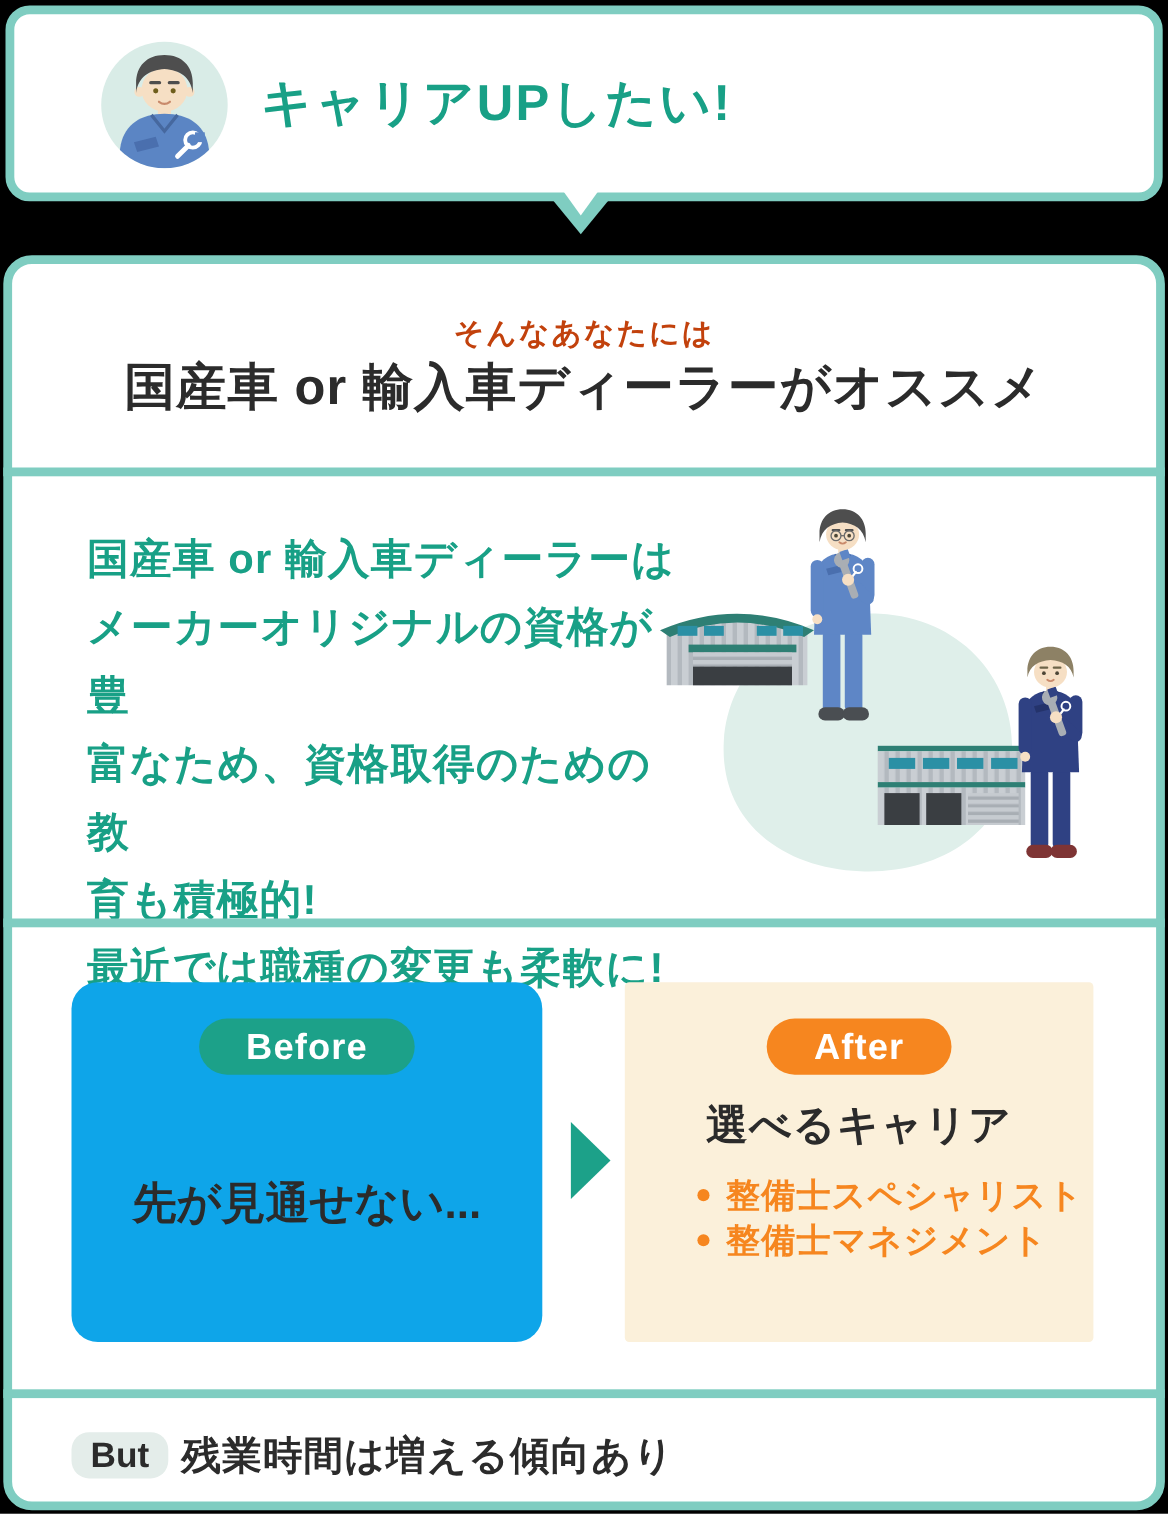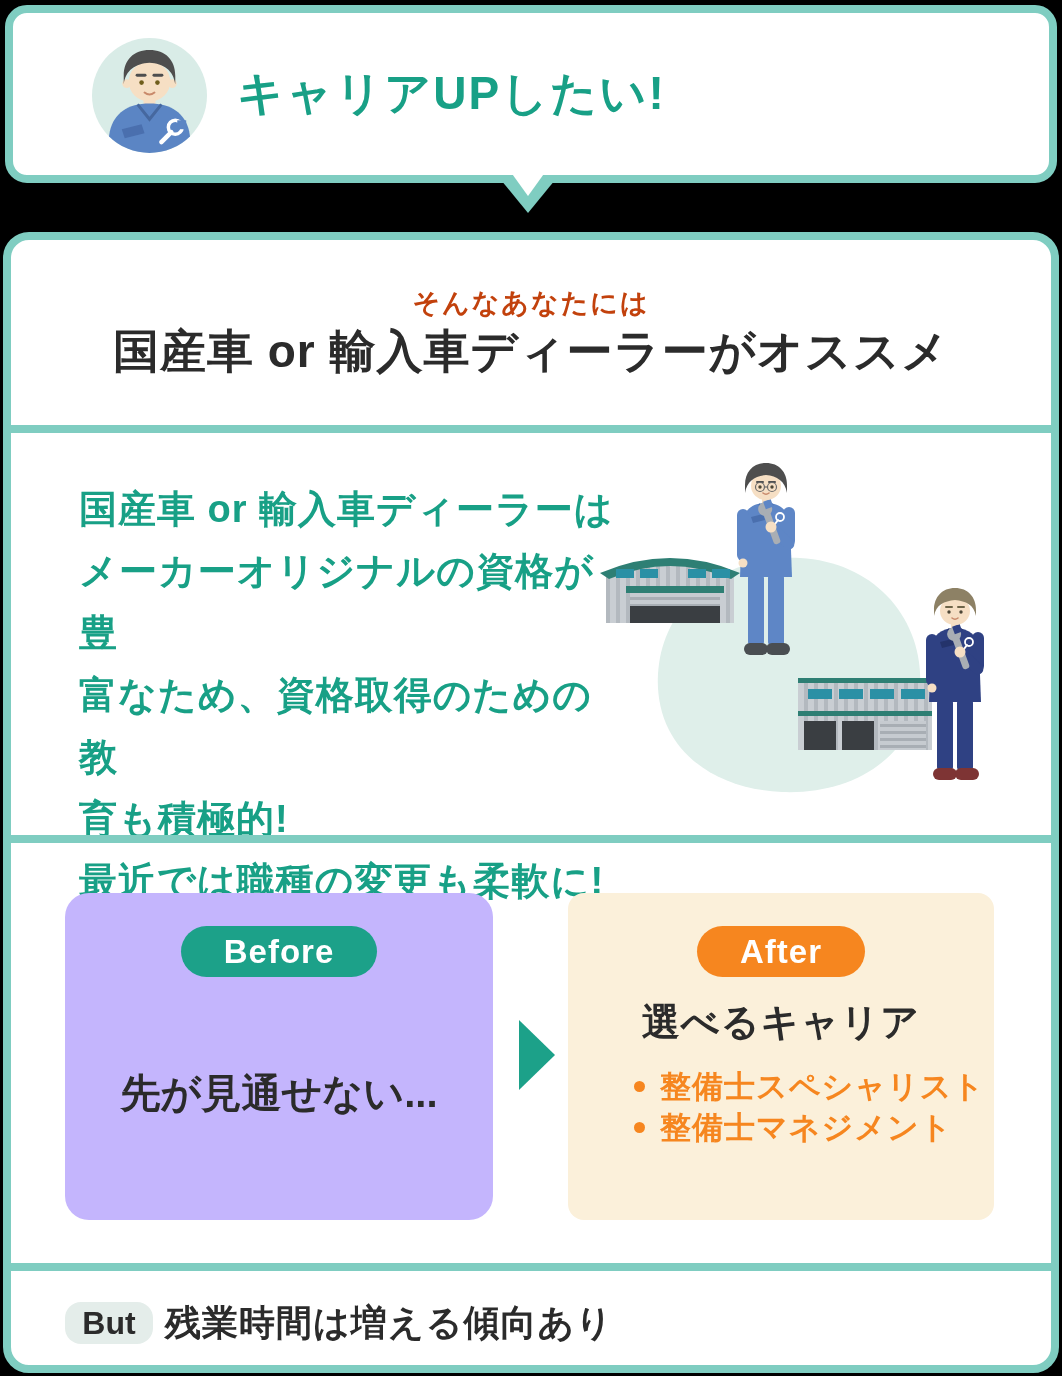--- a/index.html
+++ b/index.html
@@ -50,25 +50,25 @@
   .desc{
     position:absolute; left:68px; top:238px; width:548px;
     font-size:38px; font-weight:700; color:#18A086; line-height:62px;
     white-space:pre-line; letter-spacing:1px;
   }
   .illust{ position:absolute; left:581px; top:210px; width:420px; height:385px; }
 
   
   .before-box{
     position:absolute; left:54px; top:653px; width:428px; height:327px;
-    background:#c4b5fd; border-radius:24px;
+    background:#0ea5e9; border-radius:24px;
   }
   .after-box{
     position:absolute; left:557px; top:653px; width:426px; height:327px;
-    background:#FBF0DA; border-radius:16px;
+    background:#FBF0DA; border-radius:4px;
   }
   .badge{
     height:51px; border-radius:26px; display:flex; align-items:center; justify-content:center;
     color:#fff; font-size:33px; font-weight:700; margin:33px auto 0; letter-spacing:1px;
   }
   .badge-before{ width:196px; background:#1CA189; }
   .badge-after{ width:168px; background:#F6861F; }
   .before-text{
     position:absolute; top:173px; left:0; width:100%; text-align:center;
     font-size:40px; font-weight:700; color:#2B2B2B;

